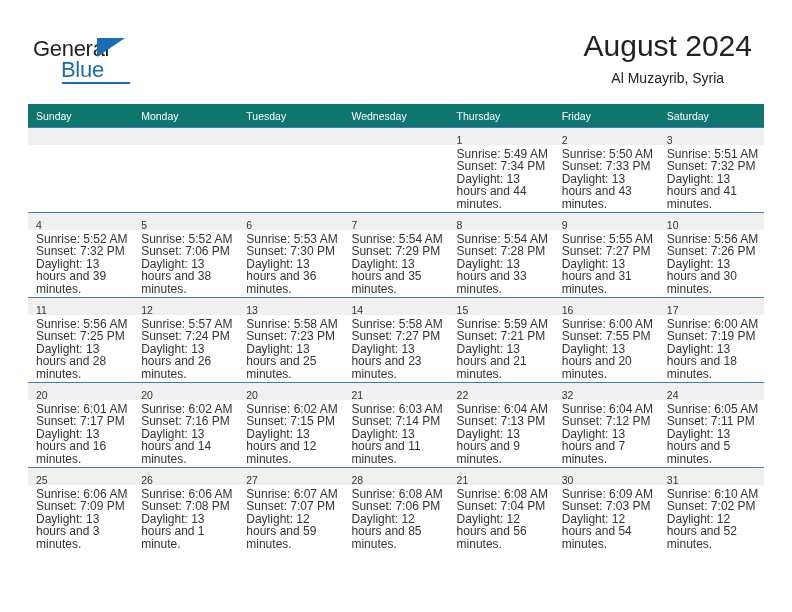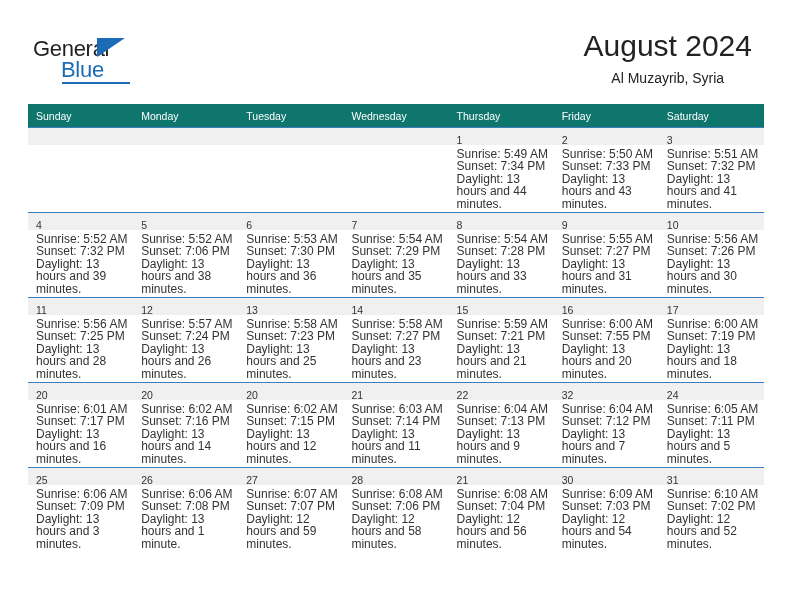--- a/index.html
+++ b/index.html
@@ -476,21 +476,21 @@
                 <div class="wrap">Daylight: 12 hours and 59 minutes.</div>
               </div>
             </div>
           </td>
           <td>
             <div class="cell-inner">
               <div class="daynum-band"><span class="daynum">28</span></div>
               <div class="details">
                 <div>Sunrise: 6:08 AM</div>
                 <div>Sunset: 7:06 PM</div>
-                <div class="wrap">Daylight: 12 hours and 58 minutes.</div>
+                <div class="wrap">Daylight: 12 hours and 85 minutes.</div>
               </div>
             </div>
           </td>
           <td>
             <div class="cell-inner">
               <div class="daynum-band"><span class="daynum">21</span></div>
               <div class="details">
                 <div>Sunrise: 6:08 AM</div>
                 <div>Sunset: 7:04 PM</div>
                 <div class="wrap">Daylight: 12 hours and 56 minutes.</div>

